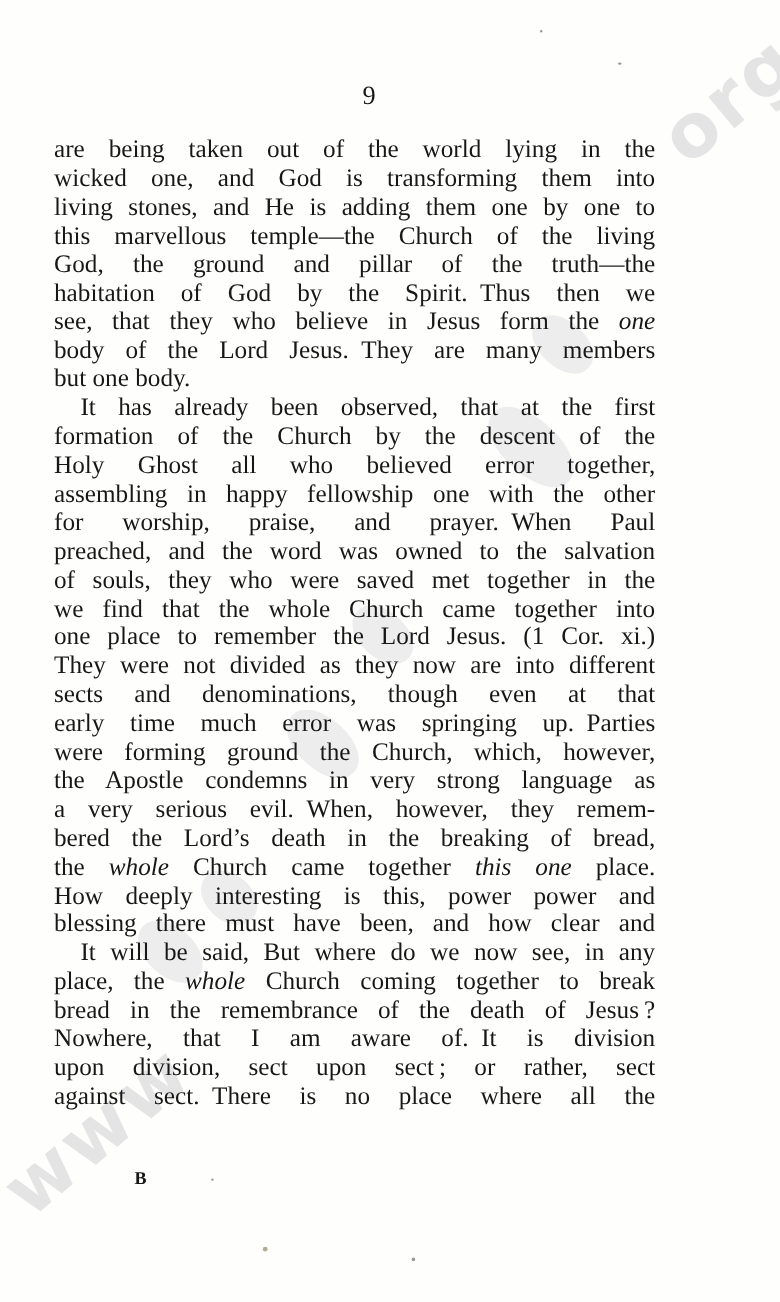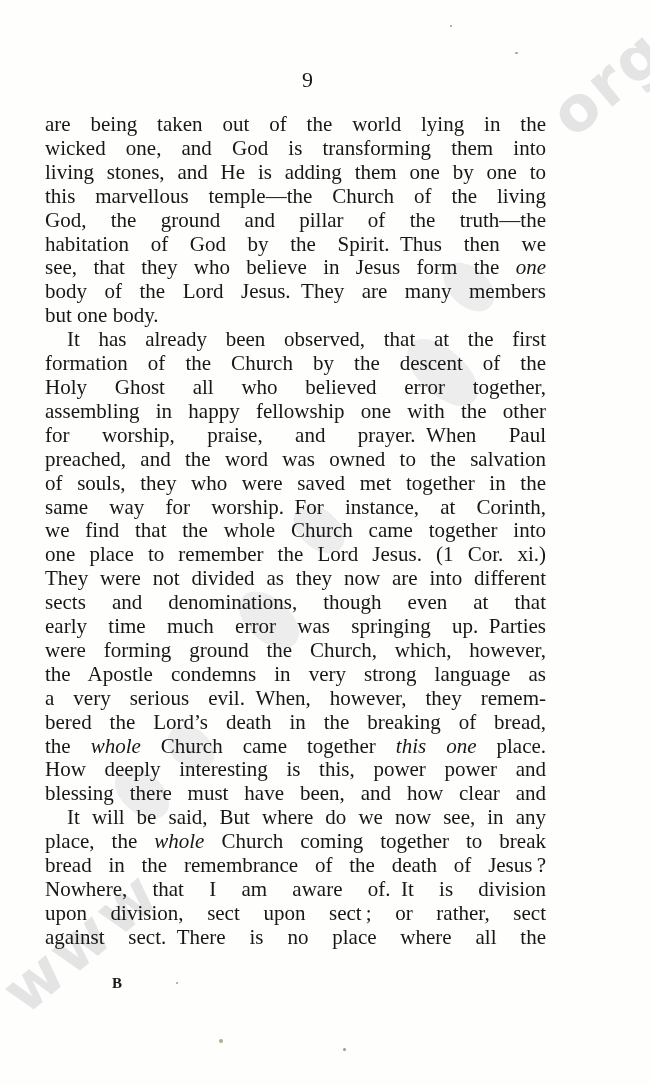--- a/index.html
+++ b/index.html
@@ -75,21 +75,20 @@
         <div class="line"><span>but one body.</span></div>
       </div>
       <div>
         <div class="line just indent"><span>It has already been observed, that at the first</span></div>
         <div class="line just"><span>formation of the Church by the descent of the</span></div>
         <div class="line just"><span>Holy Ghost all who believed error together,</span></div>
         <div class="line just"><span>assembling in happy fellowship one with the other</span></div>
         <div class="line just"><span>for worship, praise, and prayer. When Paul</span></div>
         <div class="line just"><span>preached, and the word was owned to the salvation</span></div>
         <div class="line just"><span>of souls, they who were saved met together in the</span></div>
-        <div class="line just"><span>same way for worship. For instance, at Corinth,</span></div>
         <div class="line just"><span>we find that the whole Church came together into</span></div>
         <div class="line just"><span>one place to remember the Lord Jesus. (1 Cor. xi.)</span></div>
         <div class="line just"><span>They were not divided as they now are into different</span></div>
         <div class="line just"><span>sects and denominations, though even at that</span></div>
         <div class="line just"><span>early time much error was springing up. Parties</span></div>
         <div class="line just"><span>were forming ground the Church, which, however,</span></div>
         <div class="line just"><span>the Apostle condemns in very strong language as</span></div>
         <div class="line just"><span>a very serious evil. When, however, they remem-</span></div>
         <div class="line just"><span>bered the Lord’s death in the breaking of bread,</span></div>
         <div class="line just"><span>the </span><span class="it">whole</span><span> Church came together </span><span class="it">this one</span><span> place.</span></div>

